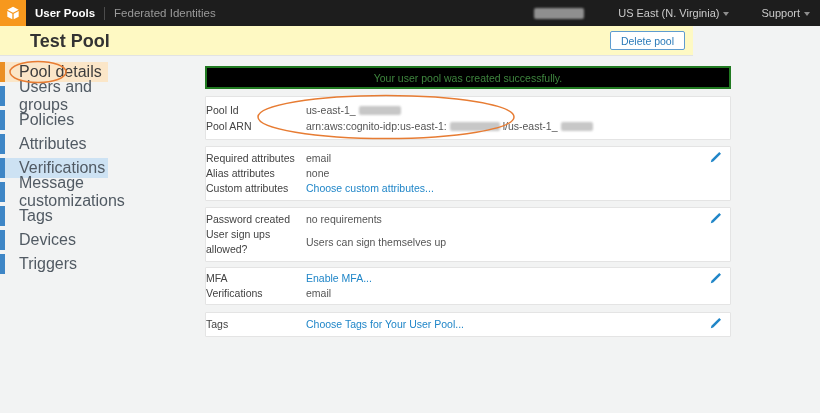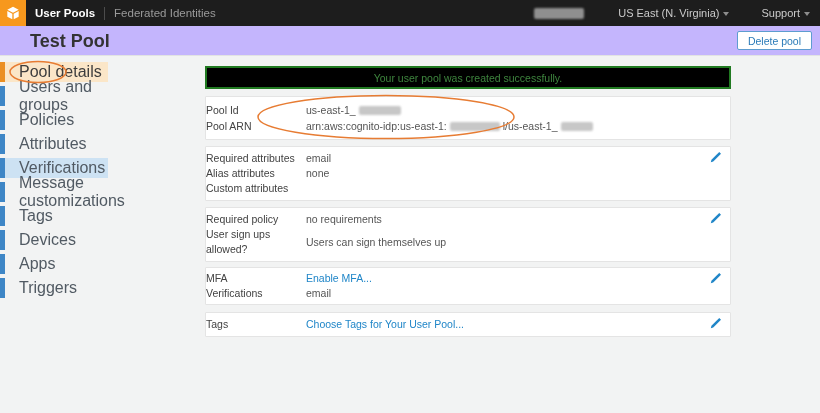--- a/index.html
+++ b/index.html
@@ -14,21 +14,21 @@
   .nav-secondary { color:#9a9a9a; font-size:11.5px; }
   .nav-spacer { flex:1; }
   .redact { display:inline-block; background:#8f8f8f; border-radius:2px; filter:blur(1.3px); }
   .redact-account { width:50px; height:11px; margin-right:24px; }
   .nav-item { color:#cacaca; font-size:11px; display:flex; align-items:center; gap:4px; cursor:pointer;margin-left:10px; }
   .nav-region { margin-right:22px; }
   .nav-support { margin-right:10px; }
   .caret { display:inline-block; width:0; height:0; border-left:3px solid transparent; border-right:3px solid transparent; border-top:4px solid #8d8d8d; margin-top:1px; }
 
   
-  .page-header { position:absolute; top:26px; left:0; width:820px; height:30px; background:#c4b5fd; border-bottom:1px solid #e2e3e3; }
+  .page-header { position:absolute; top:26px; left:0; width:693px; height:30px; background:#fef9c3; border-bottom:1px solid #e2e3e3; }
   .page-title { position:absolute; left:30px; top:5px; font-size:18px; font-weight:bold; color:#333; }
   .delete-btn { position:absolute; right:8px; top:5px; height:19px; padding:0 10px; background:#fff; border:1px solid #5e9cd0; border-radius:2px; color:#2a7ab8; font-size:10.5px; font-family:"Liberation Sans",sans-serif; cursor:pointer; }
 
   
   .sidebar { position:absolute; top:62px; left:0; width:108px; }
   .side-item { height:20px; margin-bottom:4px; display:flex; align-items:center; border-left:5px solid #3e86c6; padding-left:14px; font-size:16px; color:#515a63; cursor:pointer; background:transparent; }
   .side-item.active { background:#fbe6c8; border-left-color:#eb8f23; color:#3d3d3d; }
   .side-item.selected { background:#cde2f3; }
 
   
@@ -90,21 +90,20 @@
 
   <div class="sidebar">
     <div class="side-item active">Pool details</div>
     <div class="side-item">Users and groups</div>
     <div class="side-item">Policies</div>
     <div class="side-item">Attributes</div>
     <div class="side-item selected">Verifications</div>
     <div class="side-item">Message customizations</div>
     <div class="side-item">Tags</div>
     <div class="side-item">Devices</div>
-    <div class="side-item">Apps</div>
     <div class="side-item">Triggers</div>
   </div>
 
   <div class="main">
 
     <div class="success">Your user pool was created successfully.</div>
 
     <div class="panel pool">
       <div class="row">
         <span class="lbl">Pool Id</span>
@@ -129,31 +128,32 @@
       <div class="row">
         <span class="lbl">Required attributes</span>
         <span class="val">email</span>
       </div>
       <div class="row">
         <span class="lbl">Alias attributes</span>
         <span class="val">none</span>
       </div>
       <div class="row">
         <span class="lbl">Custom attributes</span>
+        <span class="val link">Choose custom attributes...</span>
       </div>
       <button class="edit-btn">
         <svg width="13" height="13" viewBox="0 0 16 16">
             <path d="M12.6 1.2l2.2 2.2-9.6 9.6-3 .8.8-3z" fill="#2086c8"></path>
           </svg>
       </button>
     </div>
 
     <div class="panel pwd">
       <div class="row">
-        <span class="lbl">Required policy</span>
+        <span class="lbl">Password created</span>
         <span class="val">no requirements</span>
       </div>
       <div class="row">
         <span class="lbl">User sign ups allowed?</span>
         <span class="val">Users can sign themselves up</span>
       </div>
       <button class="edit-btn">
         <svg width="13" height="13" viewBox="0 0 16 16">
             <path d="M12.6 1.2l2.2 2.2-9.6 9.6-3 .8.8-3z" fill="#2086c8"></path>
           </svg>

